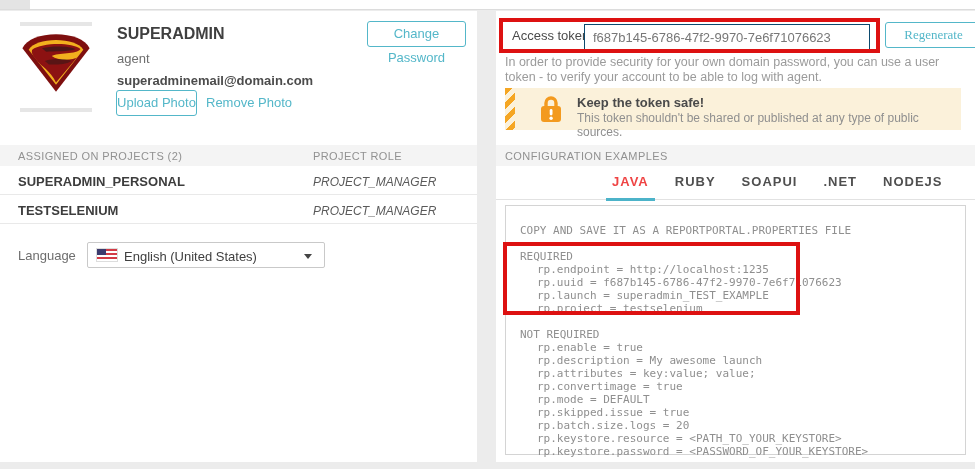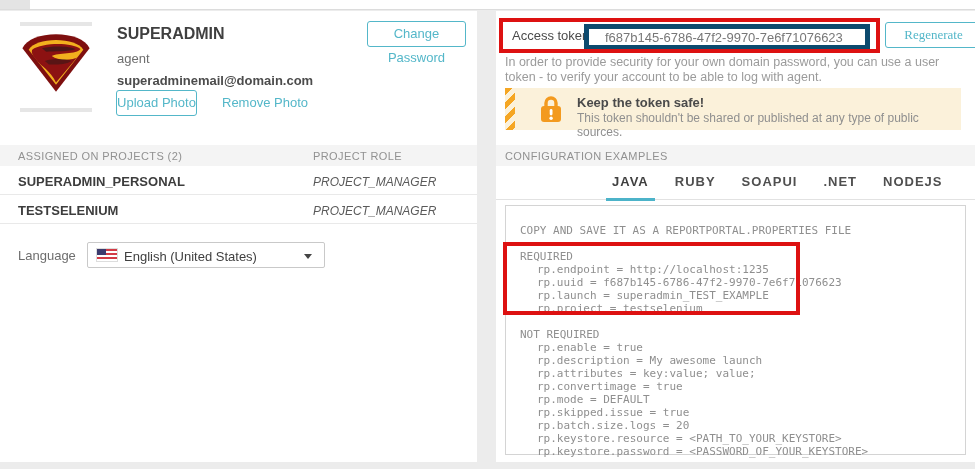--- a/index.html
+++ b/index.html
@@ -20,21 +20,21 @@
   .avatar-box svg { position:absolute; left:3px; top:9px; }
 
   .profile-name { position:absolute; left:117px; top:14px; font-size:16px; font-weight:bold; color:#3f3f3f; }
   .profile-sub  { position:absolute; left:117px; top:40px; font-size:13px; color:#6e6e6e; }
   .profile-email{ position:absolute; left:117px; top:62px; font-size:13px; font-weight:600; color:#4c4c4c; }
 
   .btn-teal { display:inline-block; border:1px solid #54b7c9; color:#54b7c9; background:#fff;
               font-size:13px; border-radius:3px; text-align:center; cursor:pointer;
               font-family:"Liberation Sans", sans-serif; }
   .upload-btn { position:absolute; left:116px; top:79px; width:81px; height:26px; line-height:24px; }
-  .remove-link { position:absolute; left:206px; top:84px; font-size:13px; color:#54b7c9; cursor:pointer;margin-left:16px; }
+  .remove-link { position:absolute; left:206px; top:84px; font-size:13px; color:#54b7c9; cursor:pointer; }
   .changepw-btn { position:absolute; left:367px; top:10px; width:99px; height:26px; line-height:24px; }
 
   .tbl-header { position:absolute; left:0; top:134px; width:477px; height:21px; background:#f4f4f4; }
   .tbl-header span { position:absolute; top:5px; font-size:11px; color:#919191; letter-spacing:.4px; }
   .col1 { left:18px; } .col2 { left:313px; }
   .tbl-row { position:absolute; left:0; width:477px; height:29px; border-bottom:1px solid #e9e9e9; }
   .tbl-row .proj { position:absolute; left:18px; top:8px; font-size:13px; font-weight:bold; color:#3d3d3d; }
   .tbl-row .role { position:absolute; left:313px; top:9px; font-size:12px; color:#5a5a5a;font-style:italic; }
   .row0 { top:155px; } .row1 { top:184px; }
 
@@ -43,41 +43,41 @@
                  border:1px solid #c9c9c9; border-radius:2px; cursor:pointer; }
   .flag { position:absolute; left:9px; top:6px; width:20px; height:12px;
           background:repeating-linear-gradient(180deg,#d23b46 0 2px,#fff 2px 4px); box-shadow:0 0 0 1px #ddd; }
   .flag .canton { position:absolute; left:0; top:0; width:9px; height:6px; background:#3c3b6e; }
   .lang-select .lang-text { position:absolute; left:36px; top:6px; font-size:13px; color:#404040; }
   .lang-select .caret { position:absolute; right:12px; top:11px; width:0; height:0;
           border-left:4px solid transparent; border-right:4px solid transparent; border-top:5px solid #444; }
 
   
   .token-label { position:absolute; left:16px; top:17px; font-size:13px; color:#4a4a4a; }
-  .token-input { position:absolute; left:88px; top:13px; width:286px; height:26px; border:5px solid #0c4a6e;
-                 font-size:13px; color:#777; padding:0 16px; font-family:"Liberation Sans", sans-serif; }
+  .token-input { position:absolute; left:88px; top:13px; width:286px; height:26px; border:1px solid #0c4a6e;
+                 font-size:13px; color:#777; padding:0 8px; font-family:"Liberation Sans", sans-serif; }
   .regen-btn { position:absolute; left:389px; top:11px; width:97px; height:26px; line-height:24px;font-family:Liberation Serif, serif; }
 
   .token-desc { position:absolute; left:9px; top:44px; width:452px; font-size:12.5px; line-height:15px; color:#9b9b9b; }
 
   .warn-box { position:absolute; left:9px; top:77px; width:456px; height:42px; background:#fbf1da; }
   .warn-box .hazard { position:absolute; left:0; top:0; bottom:0; width:10px;
       background:repeating-linear-gradient(135deg,#f5a623 0 5px,#fbf1da 5px 10px); }
   .warn-box svg { position:absolute; left:34px; top:7px; }
   .warn-title { position:absolute; left:72px; top:7px; font-size:13px; font-weight:bold; color:#4a4a4a; }
   .warn-text  { position:absolute; left:72px; top:23px; font-size:12px; color:#8f8f8f; }
 
   .section-header { position:absolute; left:0; top:134px; width:479px; height:21px; background:#f4f4f4; }
   .section-header span { position:absolute; left:9px; top:5px; font-size:11px; color:#919191; letter-spacing:.4px; }
 
   .tabs-row { position:absolute; left:0; top:158px; width:479px; height:31px; border-bottom:1px solid #e2e2e2;
               display:flex; align-items:flex-end; padding-left:110px; }
   .tab { font-size:13px; font-weight:bold; letter-spacing:1px; color:#4f4f4f; padding:0 6px 9px 6px;
          margin-right:14px; cursor:pointer; border-bottom:3px solid transparent; margin-bottom:-2px; }
-  .tab.active { color:#404040; border-bottom-color:#4cb3c9; }
+  .tab.active { color:#ef4444; border-bottom-color:#4cb3c9; }
 
   .code-box { position:absolute; left:9px; top:194px; width:461px; height:250px; border:1px solid #d4d4d4;
               background:#fff; padding:18px 9px 0 14px;
               font-family:"DejaVu Sans Mono", monospace; font-size:11px; line-height:13px; color:#8f8f8f; }
   .code-box .gap { height:13px; }
   .code-line.indent { padding-left:17px; }
 
   .annotation { position:absolute; border:4px solid #dd1111; pointer-events:none; z-index:5; }
   .annot-token { left:3px; top:7px; width:381px; height:35px; }
   .annot-required { left:7px; top:231px; width:297px; height:73px; }

